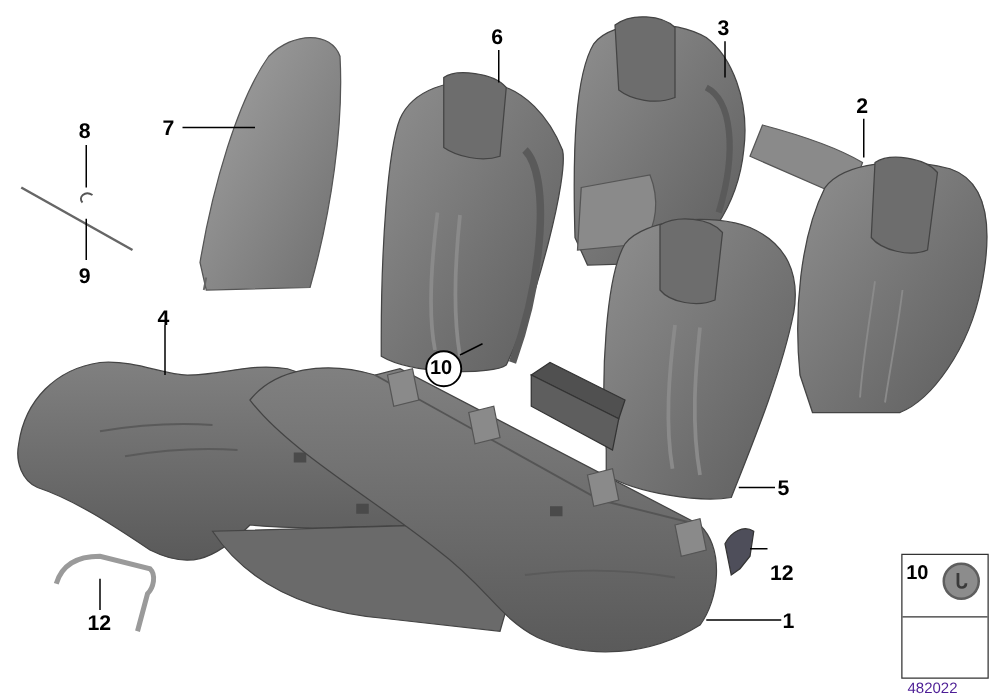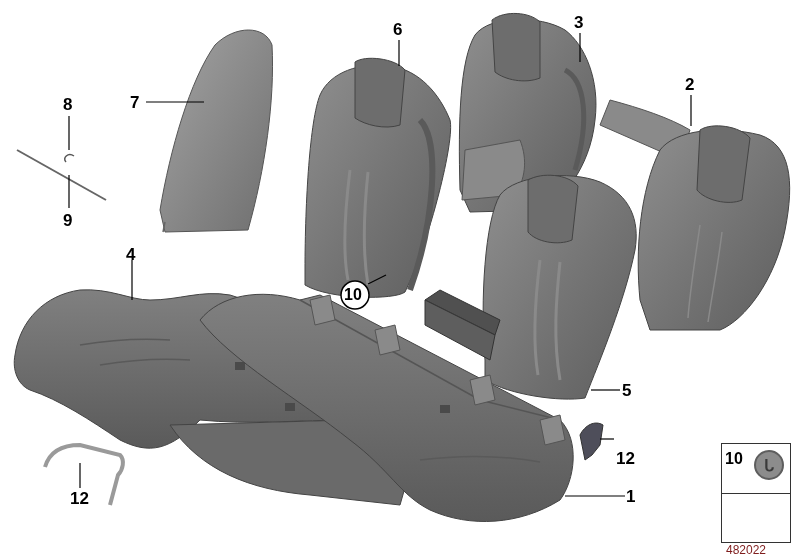--- a/index.html
+++ b/index.html
@@ -3,21 +3,21 @@
   <meta charset="utf-8">
   <style>
     html, body { margin:0; padding:0; background:#ffffff; }
     body { width:800px; height:560px; position:relative; overflow:hidden; font-family:"Liberation Sans", sans-serif; }
     #diagram { position:absolute; left:0; top:0; width:800px; height:560px; }
     .callout { position:absolute; font-family:"Liberation Sans", sans-serif; font-weight:bold; font-size:17px; color:#000; line-height:1; cursor:pointer; }
     .legend-box { position:absolute; left:721px; top:443px; width:68px; height:98px; border:1px solid #333; background:#fff; }
     .legend-top { position:absolute; left:0; top:0; width:68px; height:49px; border-bottom:1px solid #333; }
     .legend-num { position:absolute; left:3px; top:6px; font-weight:bold; font-size:16px; color:#000; }
     .legend-badge { position:absolute; left:32px; top:6px; width:30px; height:30px; border-radius:50%; background:#8c8c8c; border:2px solid #5e5e5e; box-sizing:border-box; display:flex; align-items:center; justify-content:center; color:#3a3a3a; font-size:16px; font-weight:bold; }
-    .diagram-id { position:absolute; left:726px; top:543px; font-size:12px; color:#7f1d1d; }
+    .diagram-id { position:absolute; left:726px; top:543px; font-size:12px; color:#4c1d95; }
   </style>
 </head>
 <body>
 
 <svg id="diagram" viewBox="0 0 800 560" xmlns="http://www.w3.org/2000/svg">
   <defs>
     <linearGradient id="gSeat" x1="0" y1="0" x2="1" y2="1">
       <stop offset="0" stop-color="#8f8f8f"></stop>
       <stop offset="0.5" stop-color="#767676"></stop>
       <stop offset="1" stop-color="#5e5e5e"></stop>

